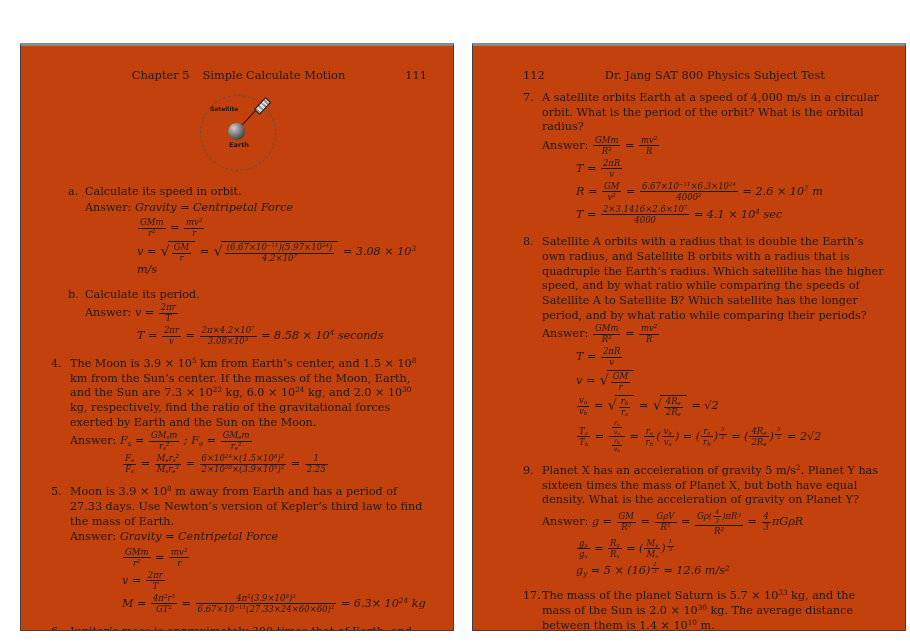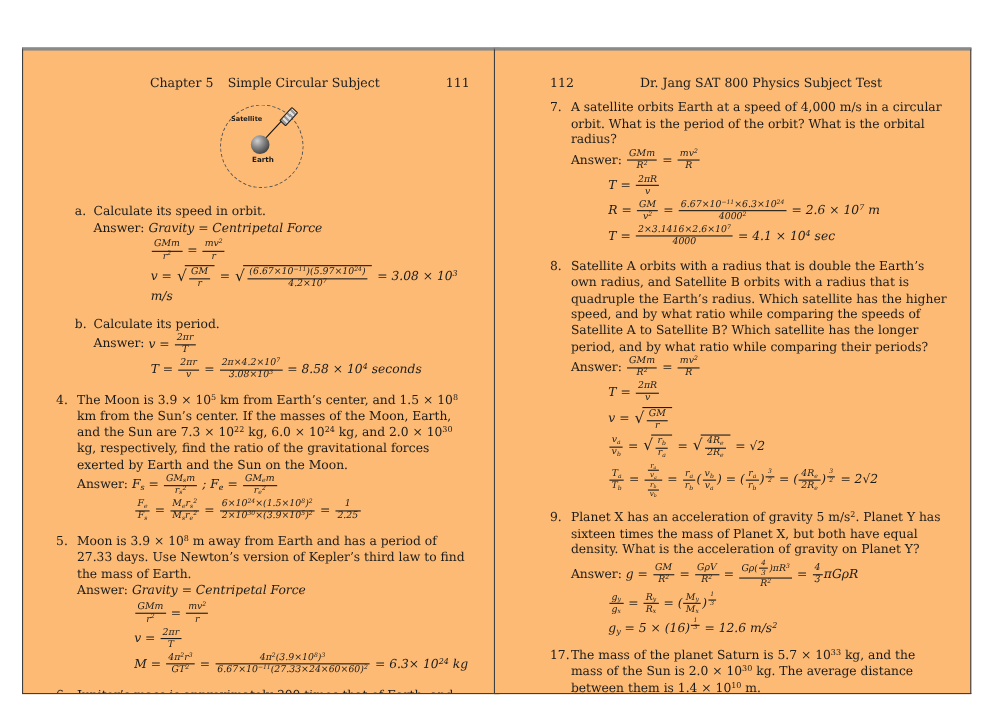--- a/index.html
+++ b/index.html
@@ -2,26 +2,26 @@
 <html><head>
 <meta charset="utf-8">
 <style>
   html,body{margin:0;padding:0;}
   body{
     width:910px;height:644px;position:relative;background:#ffffff;
     font-family:"DejaVu Serif","Liberation Serif",serif;color:#1c1c1c;
     -webkit-font-smoothing:antialiased;
   }
   .page{
-    position:absolute;top:43px;width:434px;height:588px;background:#fdba74;
+    position:absolute;top:43px;width:434px;height:588px;background:#c2410c;
     border:1px solid #3f3f3f;border-top:3px solid #8a8a8a;
     box-sizing:border-box;overflow:hidden;
   }
   #page-left{left:20px;}
-  #page-right{left:449px;}
+  #page-right{left:472px;}
   .inner{font-size:11.2px;line-height:1.31;}
   #page-left .inner{padding:22px 26px 0 30px;}
   #page-right .inner{padding:22px 18px 0 50px;}
 
   .hdr{display:flex;align-items:baseline;font-size:11.4px;margin-bottom:8px;}
   #page-left .hdr{justify-content:flex-end;}
   .hdr .gap-sm{margin-left:13px;}
   .hdr .gap-lg{margin-left:60px;}
 
   
@@ -61,21 +61,21 @@
          font-family:"DejaVu Sans","Liberation Sans",sans-serif;font-weight:bold;font-size:6px;line-height:1;}
 </style>
 </head>
 <body>
 
 <div class="page" id="page-left">
   <div class="inner">
 
     <div class="hdr">
       <span>Chapter 5</span>
-      <span class="gap-sm">Simple Circular Subject</span>
+      <span class="gap-sm">Simple Calculate Motion</span>
       <span class="gap-lg">111</span>
     </div>
 
     <div class="diagram">
       <div class="orbit"></div>
       <div class="radius-line"></div>
       <div class="earth"></div>
       <div class="satellite"></div>
       <div class="sat-label">Satellite</div>
       <div class="earth-label">Earth</div>

